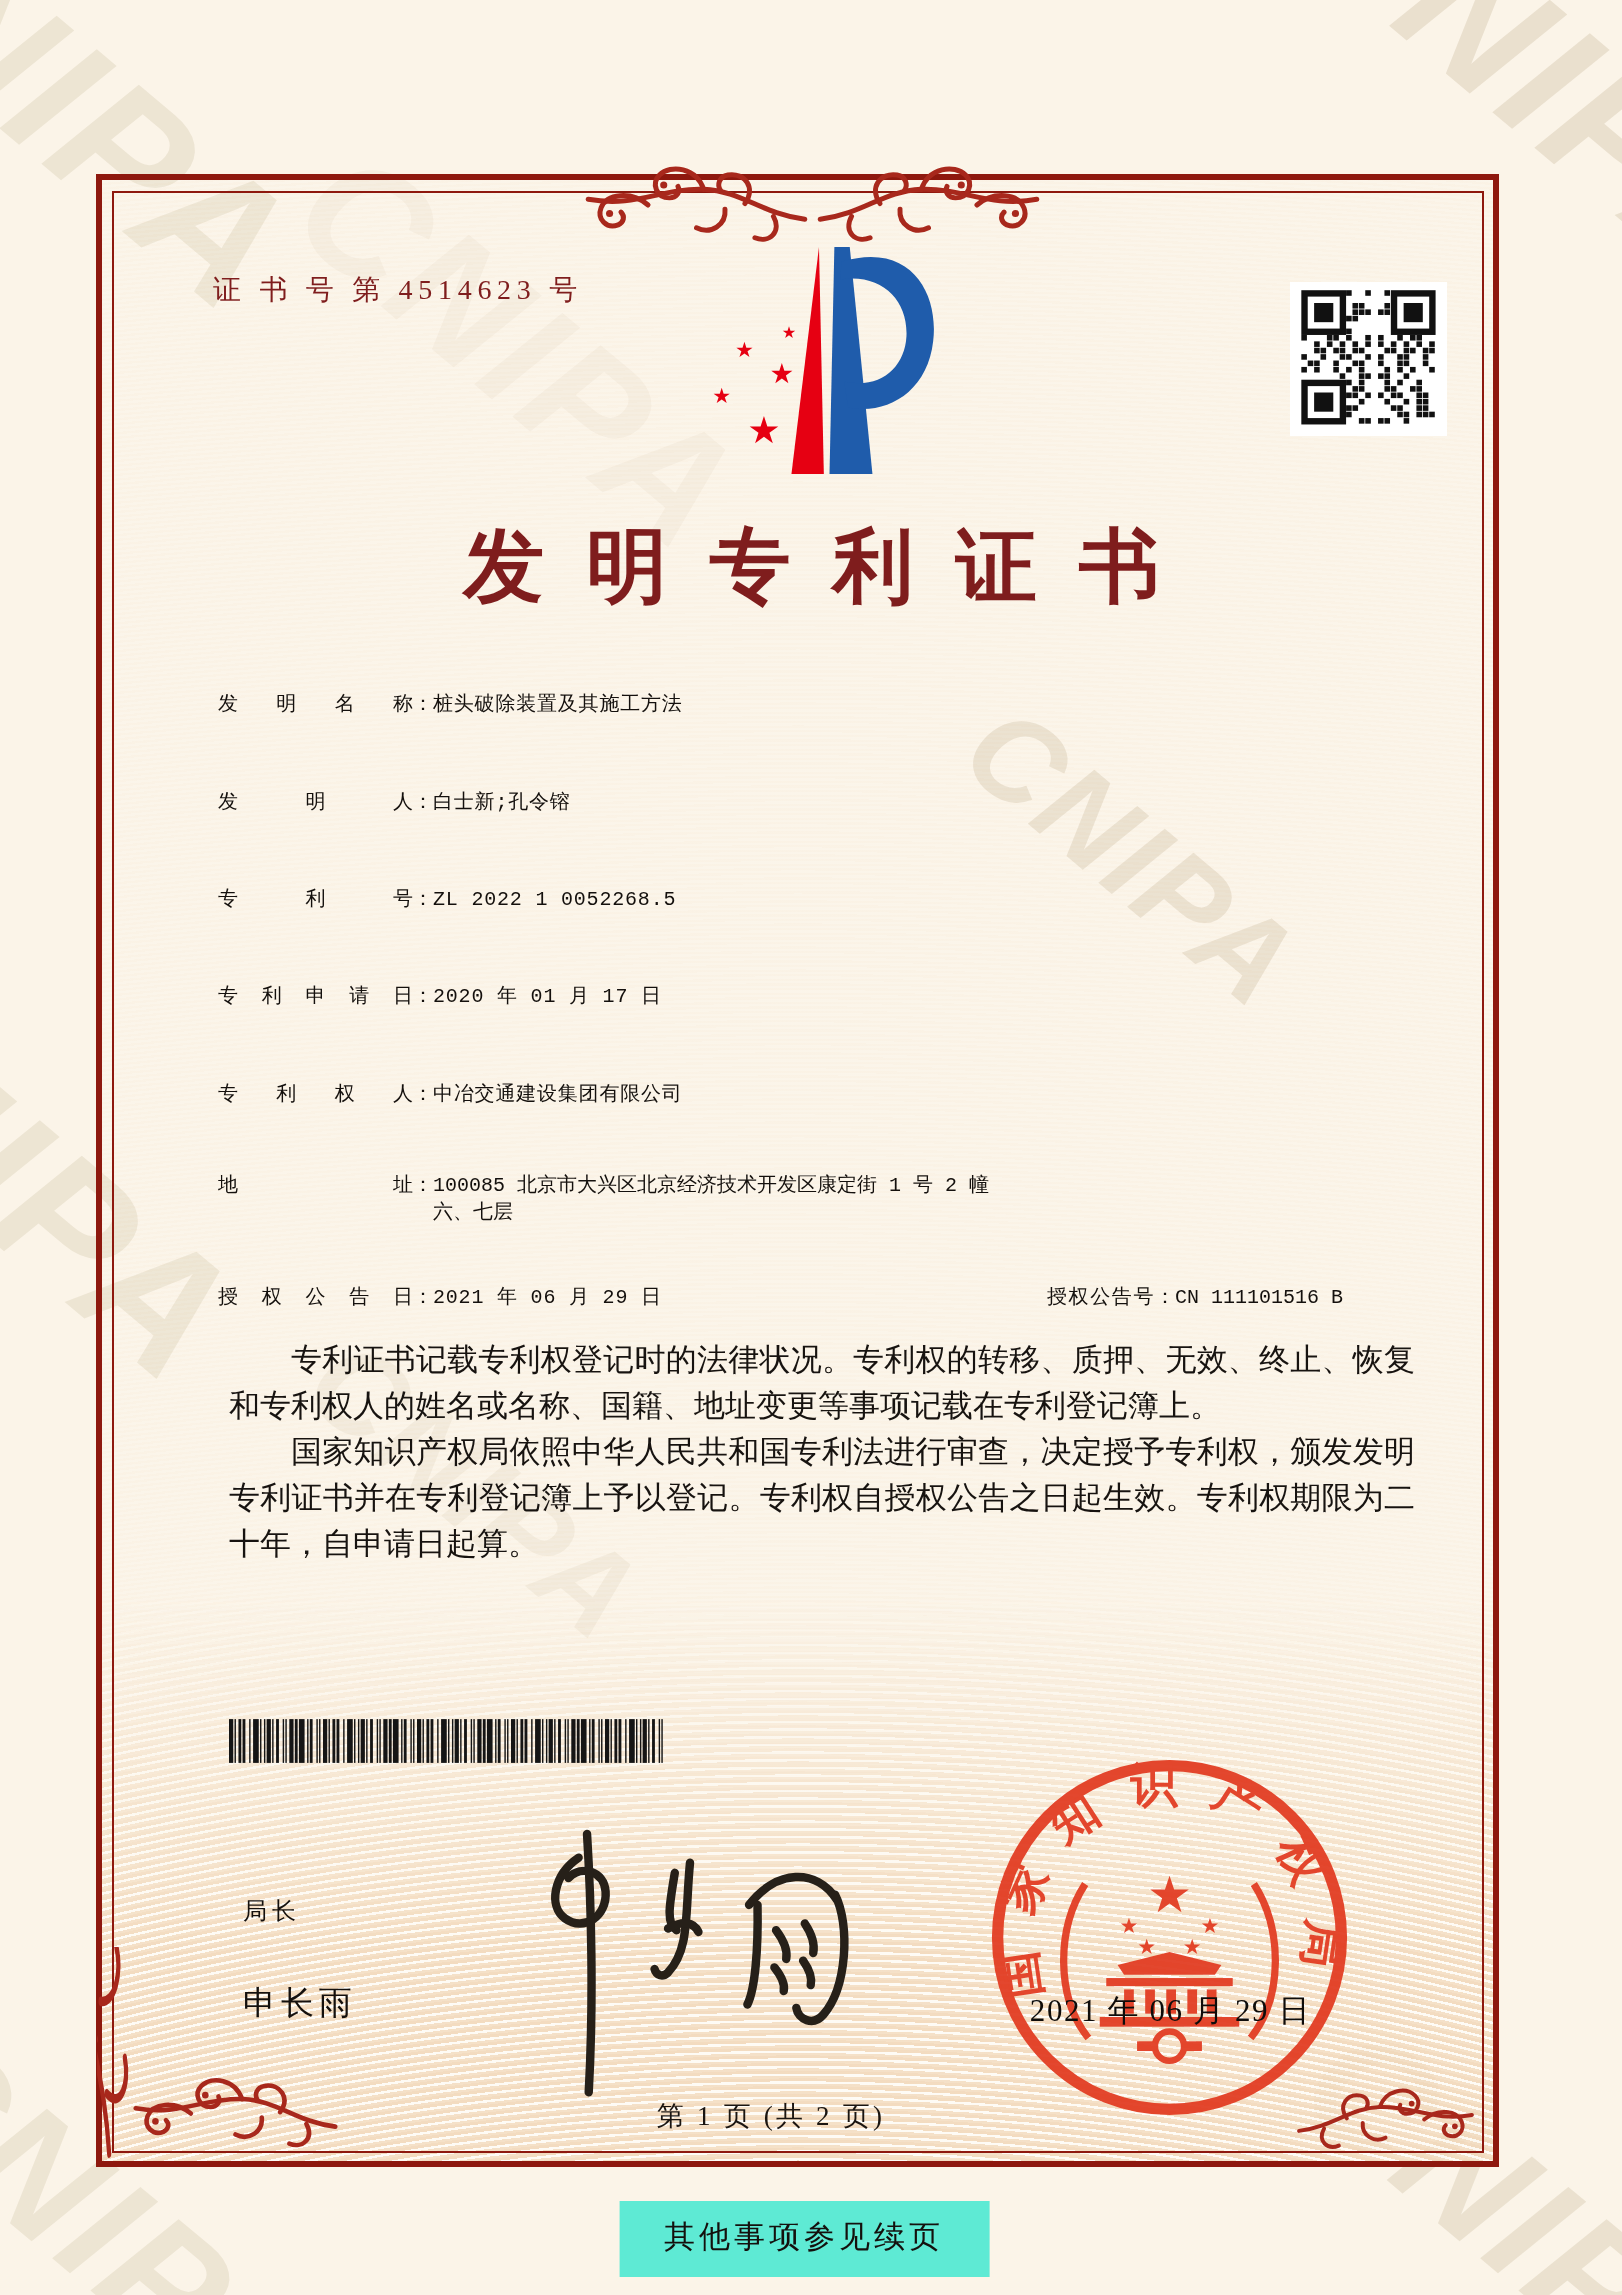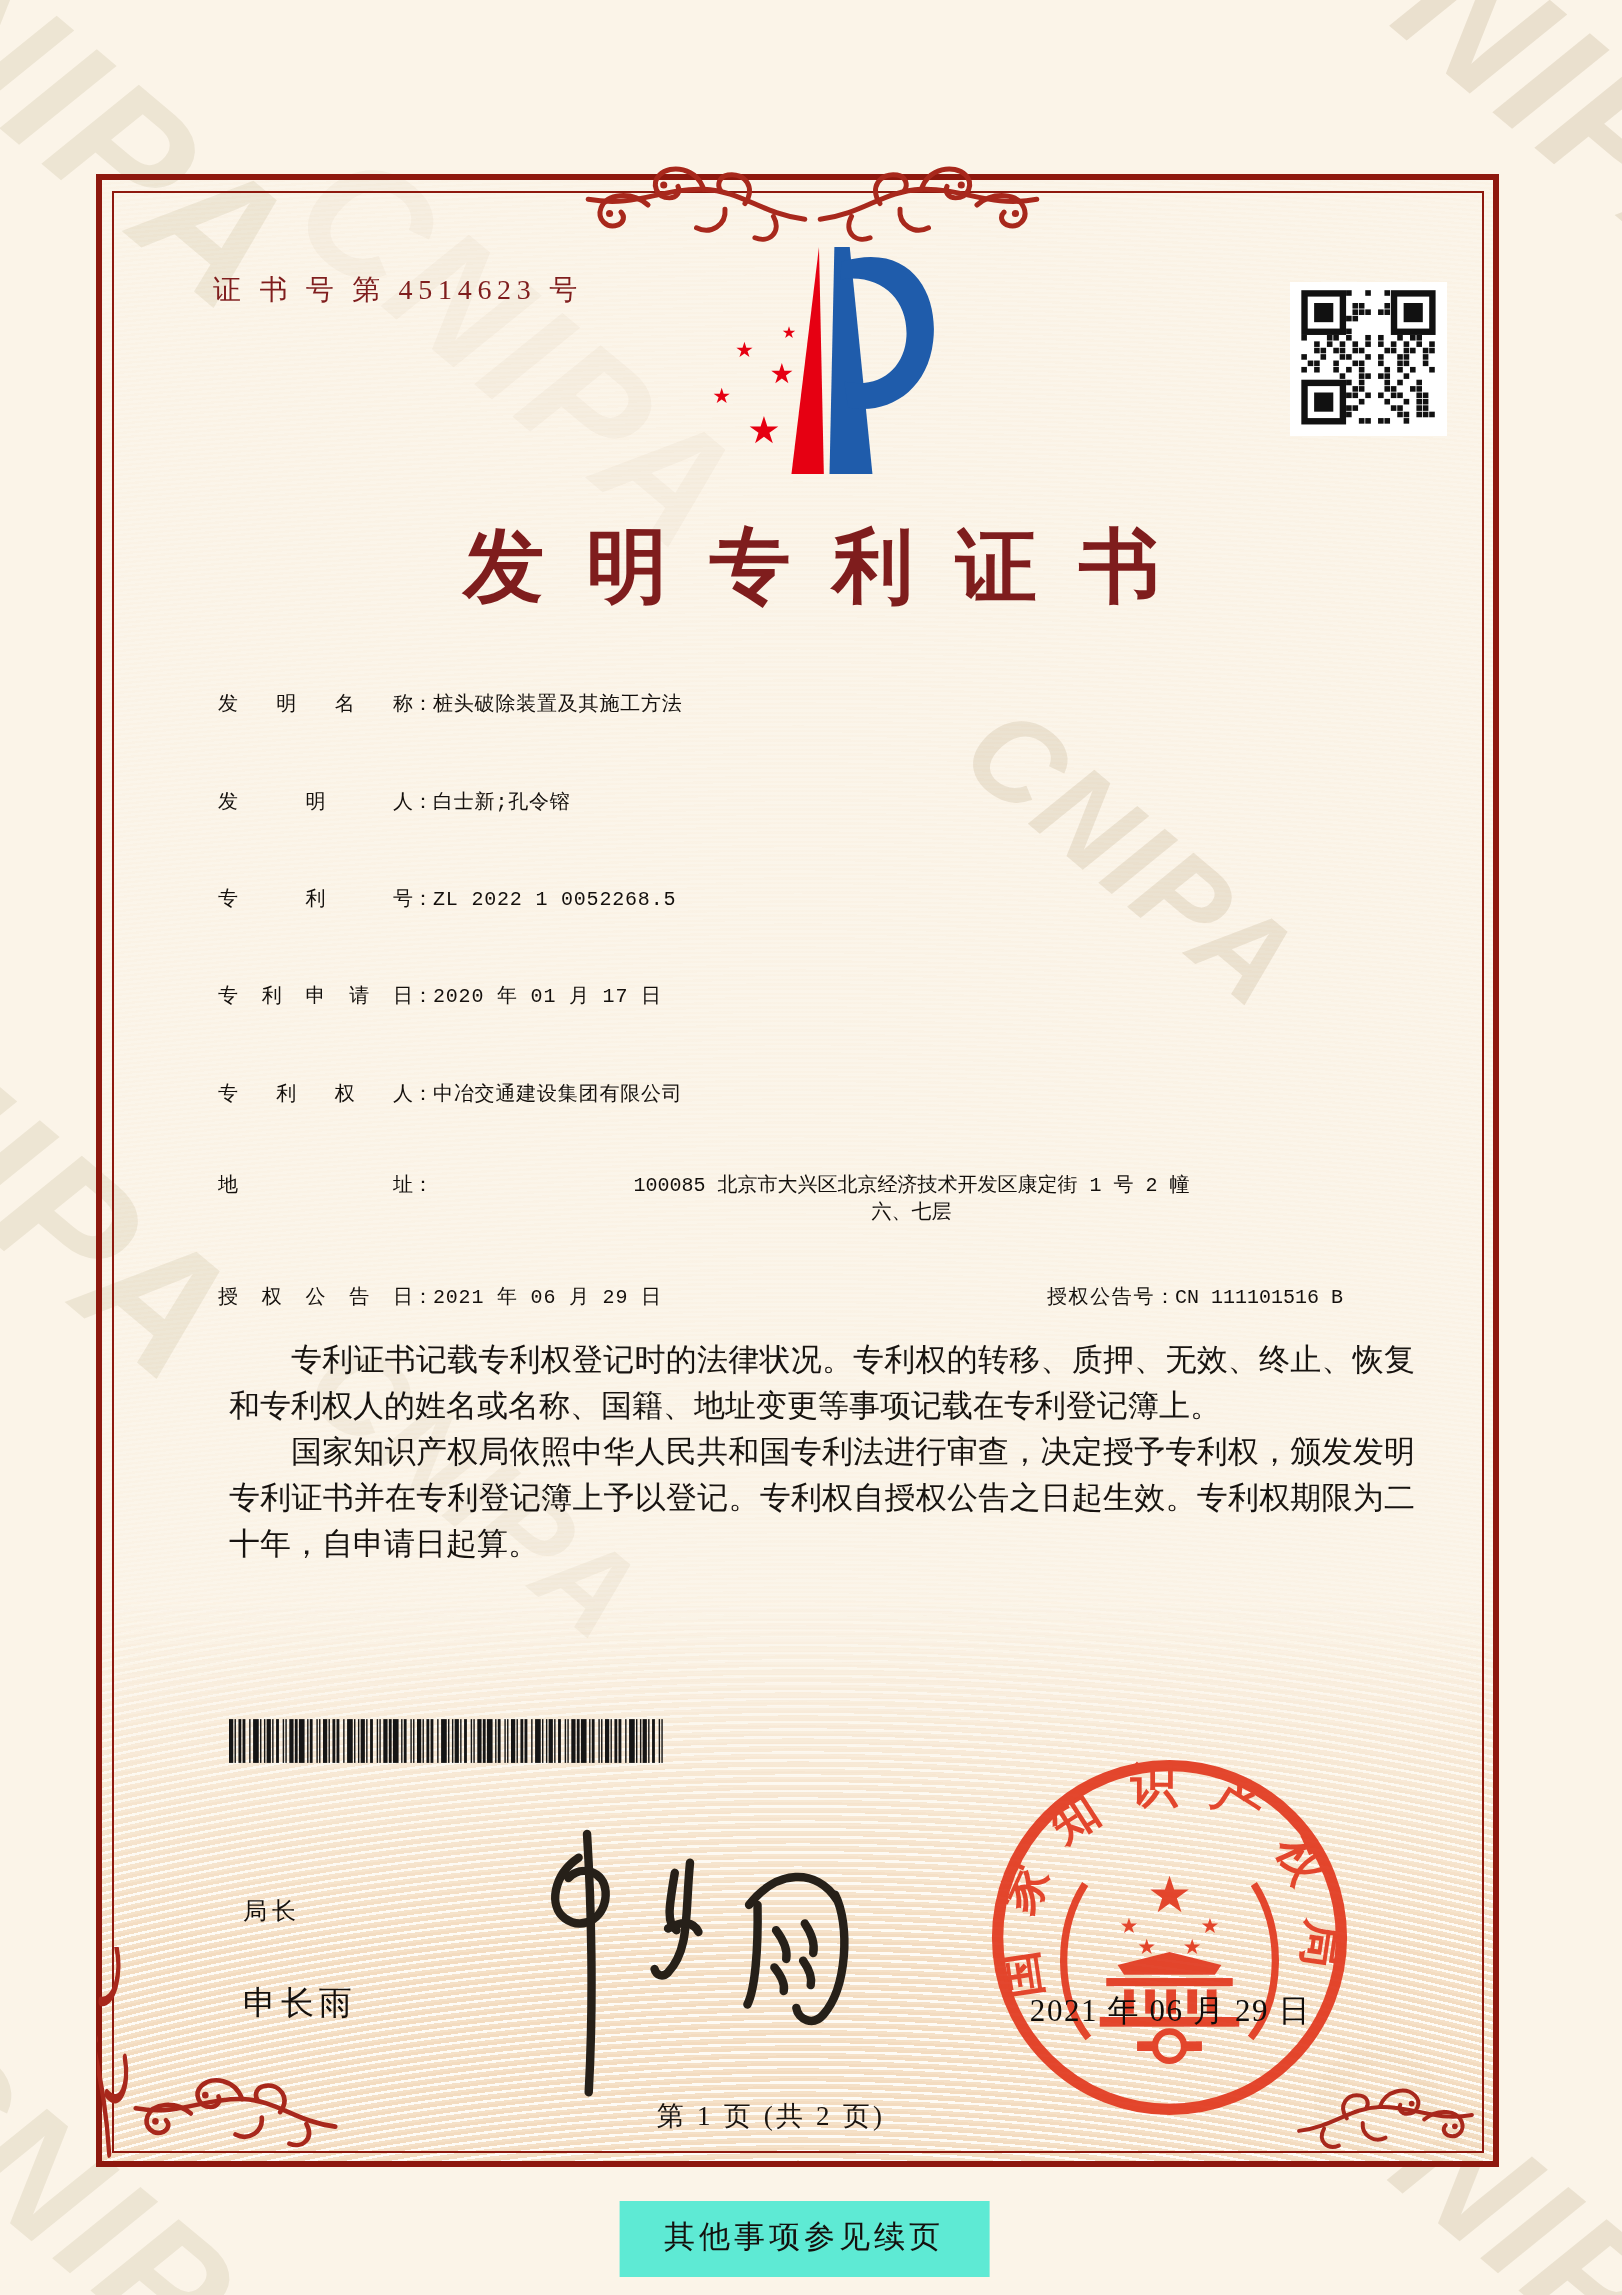--- a/index.html
+++ b/index.html
@@ -40,21 +40,21 @@
 
   .doc-title{position:absolute;left:0;top:513px;width:100%;text-align:center;
       font-size:81px;font-weight:700;letter-spacing:.52em;text-indent:.52em;color:#7f1d1d;}
 
   
   .frow{position:absolute;left:218px;font-size:20px;line-height:1.35;color:#14100d;white-space:nowrap;font-family:Liberation Mono, monospace;}
   .flabel{display:inline-block;width:195px;text-align:justify;text-align-last:justify;
       -moz-text-align-last:justify;vertical-align:top;}
   .fcolon{display:inline-block;vertical-align:top;}
   .fvalue{display:inline-block;vertical-align:top;letter-spacing:0.8px;}
-  .addr-lines{display:inline-block;vertical-align:top;white-space:normal;width:957px;text-align:center;}
+  .addr-lines{display:inline-block;vertical-align:top;white-space:normal;width:957px;}
   .grant-right{position:absolute;left:829px;top:0;}
   .grant-right .flabel2{letter-spacing:1.6px;}
 
   
   .paras{position:absolute;left:229px;top:1337px;width:1186px;font-size:31px;
       line-height:46px;text-align:justify;color:#171310;}
   .paras p{margin:0;text-indent:2em;}
 
   
   .barcode{position:absolute;left:229px;top:1719px;}

